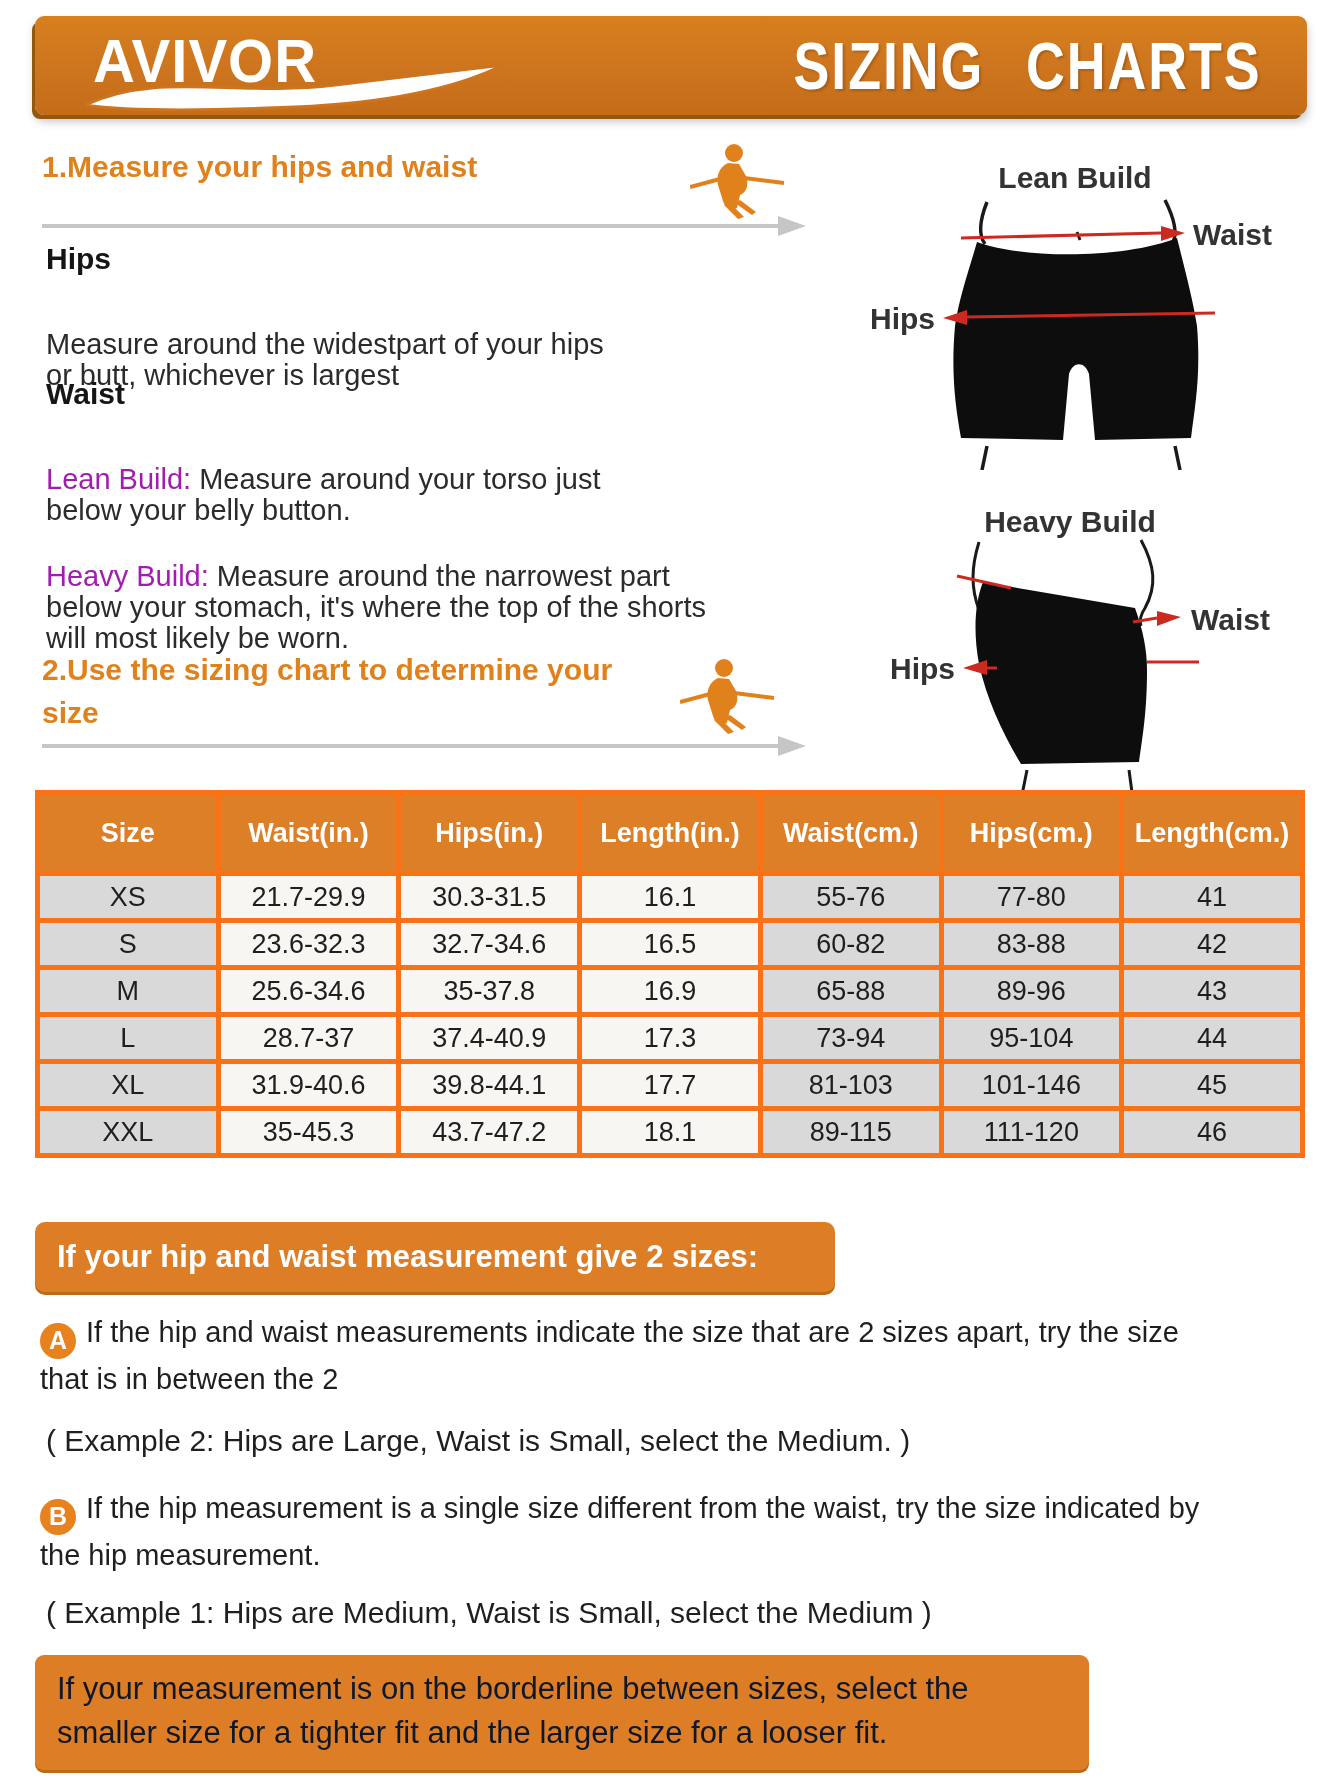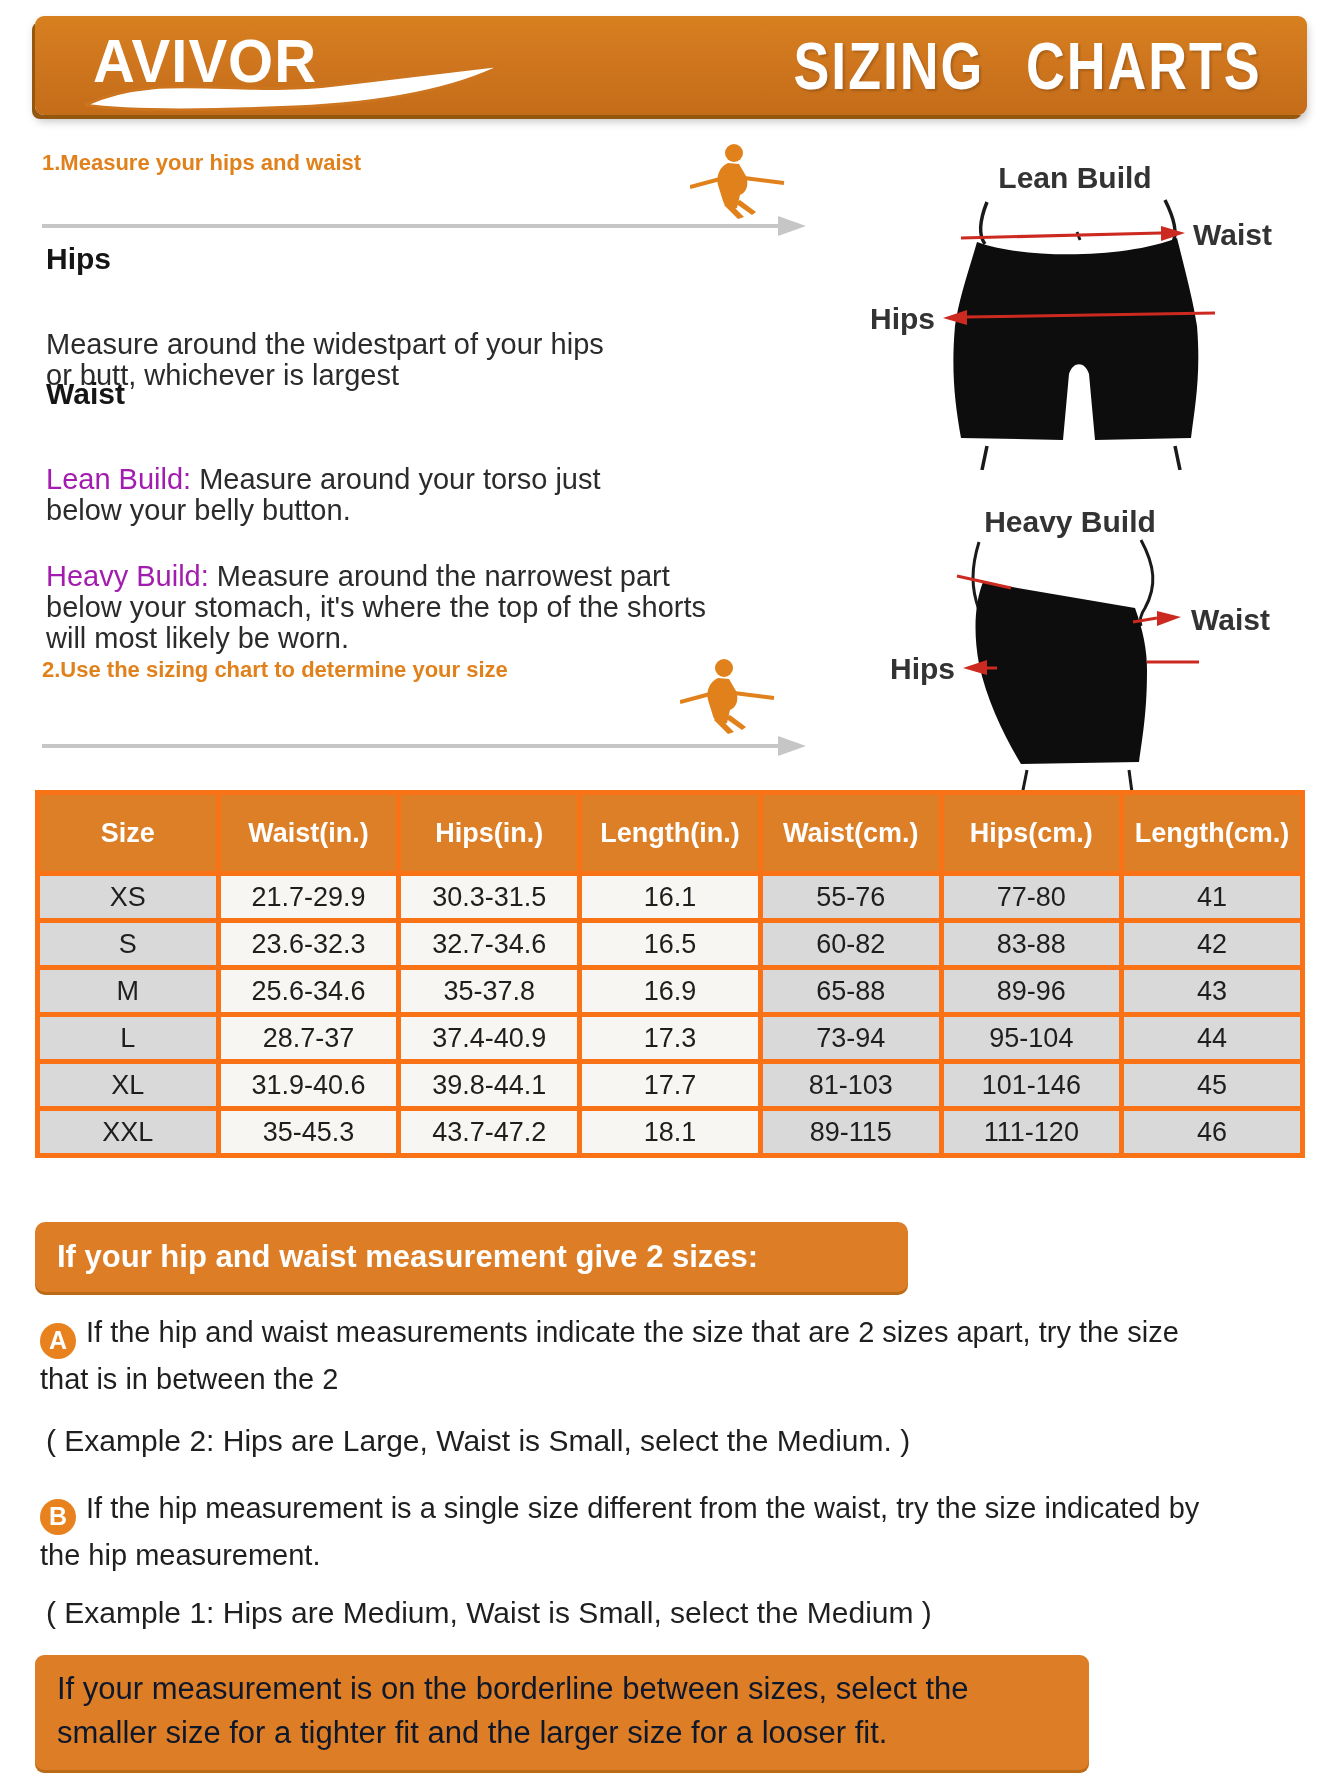--- a/index.html
+++ b/index.html
@@ -19,21 +19,21 @@
     position:absolute;left:0;top:2px;color:#fff;font-weight:bold;font-size:58px;
     letter-spacing:1px;transform:scaleY(1.05);transform-origin:left top;
   }
   .brand-swoosh{position:absolute;left:-8px;top:40px;}
   .header-title{
     color:#ffffff;font-weight:bold;font-size:56px;letter-spacing:2px;word-spacing:26px;
     transform:scale(.96,1.2);transform-origin:right center;white-space:nowrap;
     text-shadow:2px 2px 2px rgba(0,0,0,.18);
   }
   
-  .h-orange{position:absolute;left:42px;color:#e0811c;font-weight:bold;font-size:22px;letter-spacing:0;}
+  .h-orange{position:absolute;left:42px;color:#e0811c;font-weight:bold;font-size:30px;letter-spacing:0;}
   .sub-head{position:absolute;left:46px;color:#151515;font-weight:bold;font-size:30px;}
   .para{position:absolute;left:46px;font-size:29px;line-height:31px;color:#2b2b2b;margin-top:44px;}
   .lbl-orange{color:#a21caf;}
   .divider{position:absolute;left:42px;}
   .skier{position:absolute;}
   
   .diagram{position:absolute;}
   .diagram text{font-family:"Liberation Sans",sans-serif;font-weight:bold;fill:#333;font-size:30px;}
   
   table.size-table{
@@ -44,21 +44,21 @@
     background:#dd7f27;color:#ffffff;font-weight:bold;font-size:27px;height:76px;
     text-align:center;vertical-align:middle;padding:0;
   }
   .size-table td{
     font-size:27px;color:#1e1e1e;height:42px;text-align:center;vertical-align:middle;padding:0;
   }
   col.c-gray{background:#d9d9d9;}
   col.c-light{background:#f7f6f3;}
   
   .banner{
-    position:absolute;left:35px;top:1222px;width:873px;height:70px;box-sizing:border-box;
+    position:absolute;left:35px;top:1222px;width:800px;height:70px;box-sizing:border-box;
     background:#dd7e26;border-radius:10px;color:#fff;font-weight:bold;font-size:31px;
     line-height:70px;padding:0 22px;box-shadow:0 3px 0 #bb6a16;white-space:nowrap;
   }
   .advice{position:absolute;left:40px;width:1195px;font-size:29px;line-height:41px;color:#1f1f1f;}
   .badge{
     display:inline-flex;width:36px;height:36px;border-radius:50%;background:#e8821e;color:#fff;
     font-weight:bold;font-size:25px;align-items:center;justify-content:center;
     margin-right:10px;vertical-align:-7px;
   }
   .example{position:absolute;left:46px;font-size:30px;color:#1f1f1f;white-space:nowrap;}

